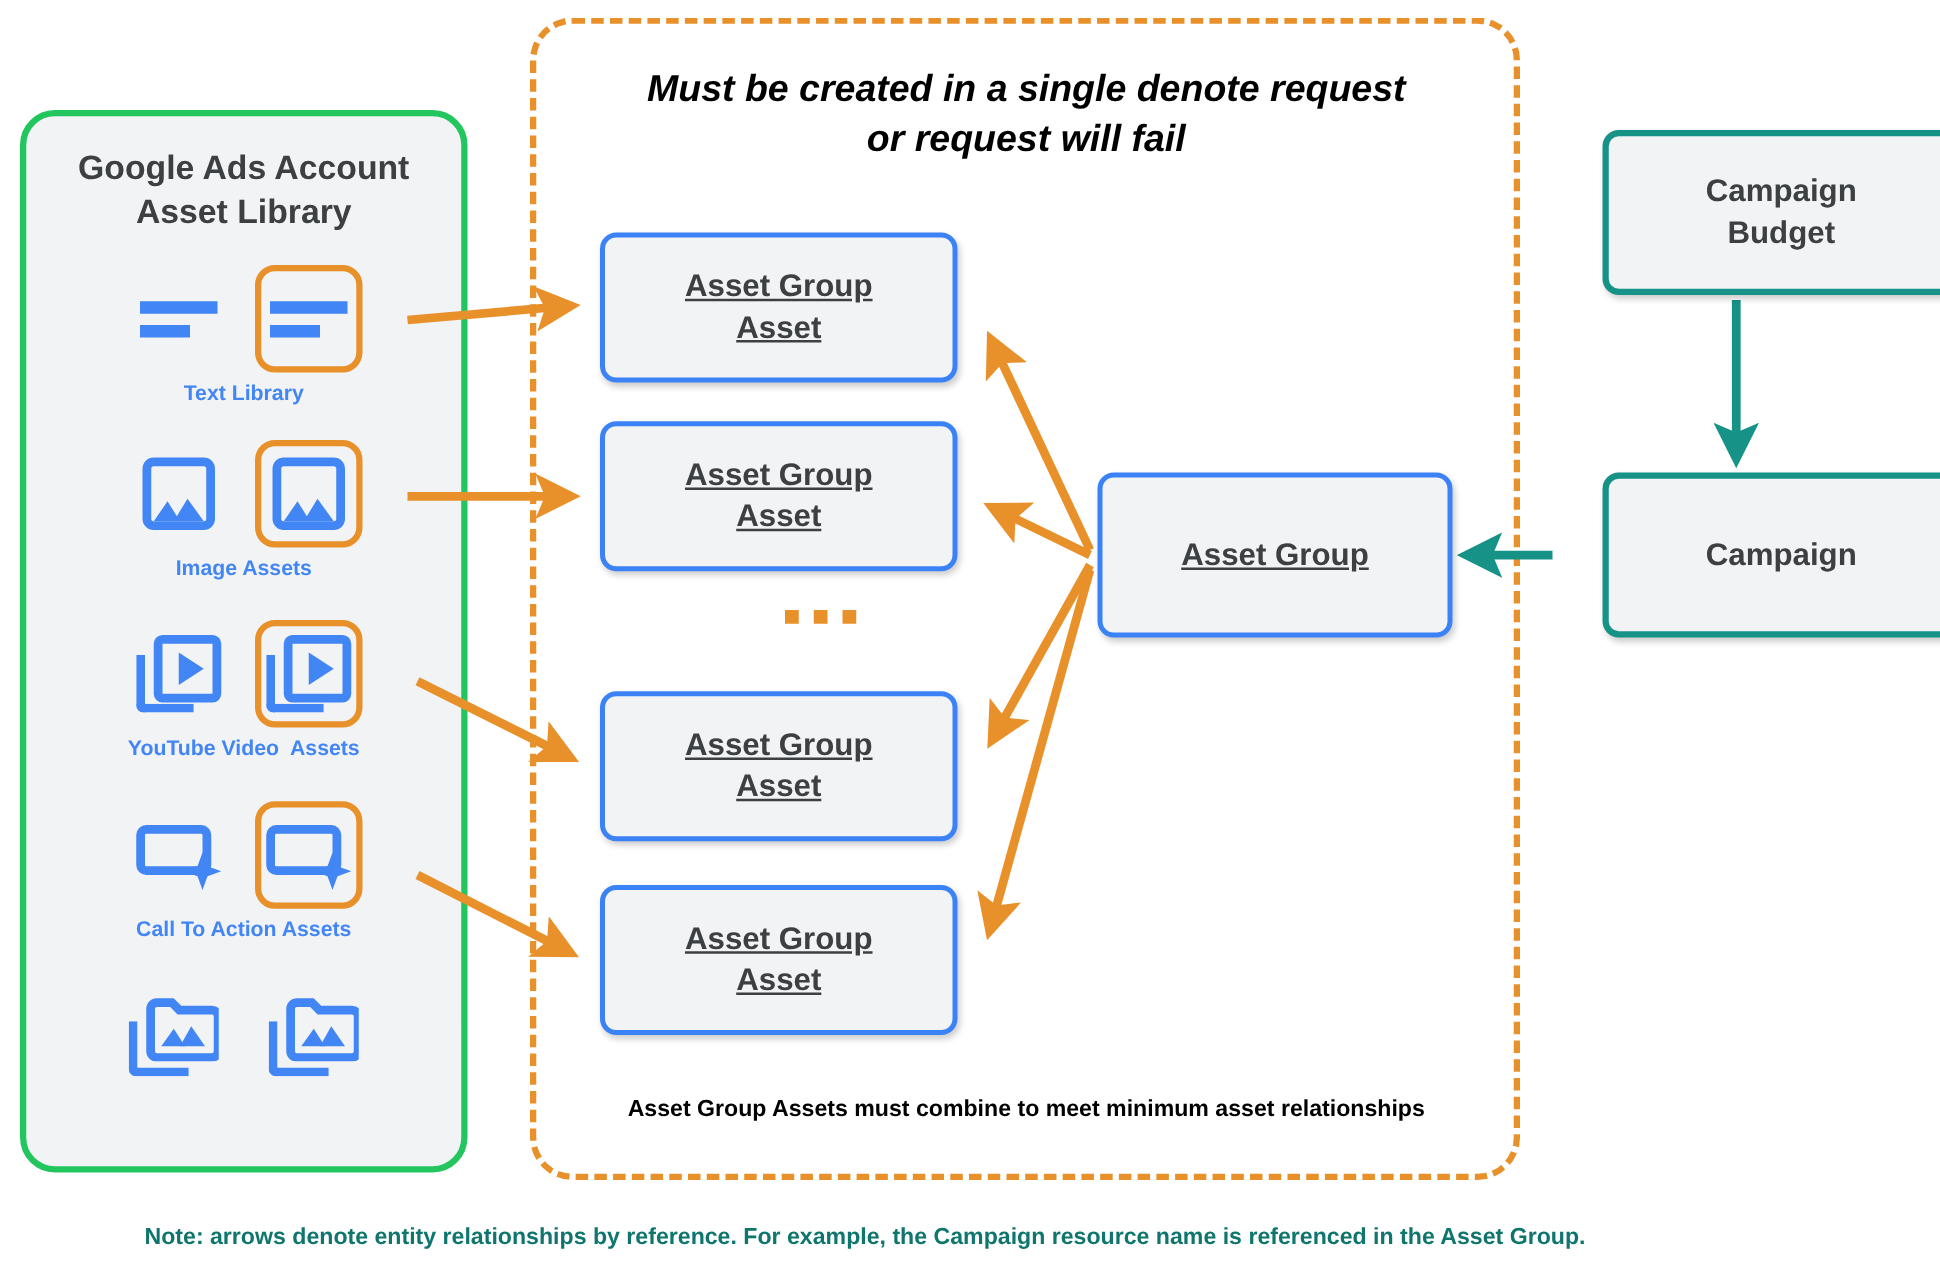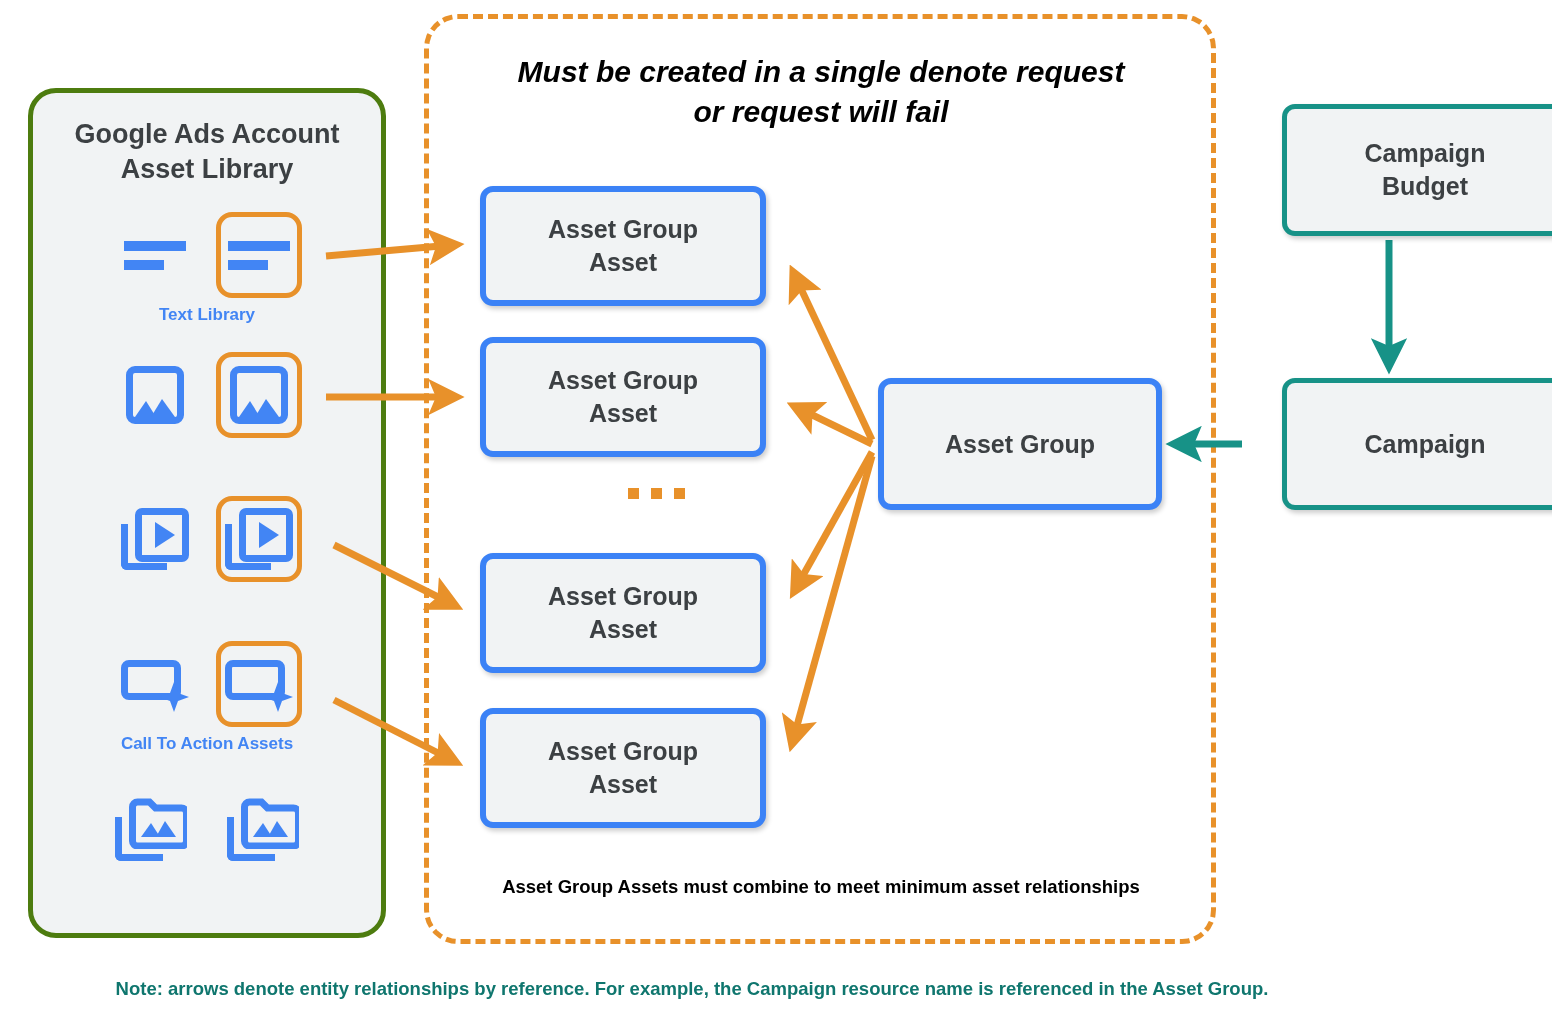--- a/index.html
+++ b/index.html
@@ -28,26 +28,26 @@
     left: 0; top: 0;
     width: 1552px;
     height: 1017px;
     pointer-events: none;
     z-index: 5;
   }
 
   
   .library-panel {
     position: absolute;
-    left: 28px;
+    left: 16px;
     top: 88px;
     width: 358px;
     height: 850px;
     background: #f1f3f4;
-    border: 5px solid #4d7c0f;
+    border: 5px solid #22c55e;
     border-radius: 28px;
     box-sizing: border-box;
     z-index: 2;
   }
   .library-title {
     position: absolute;
     left: 0;
     top: 24px;
     width: 100%;
     text-align: center;
@@ -215,21 +215,21 @@
     justify-content: center;
     text-align: center;
     color: #3c4043;
     font-size: 25px;
     font-weight: bold;
     line-height: 1.32;
     white-space: pre-line;
     box-shadow: 2px 3px 5px rgba(0,0,0,0.20);
     z-index: 6;
   }
-  .node.orange { border: 6px solid #3b82f6; }
+  .node.orange { border: 4px solid #3b82f6; text-decoration: underline; }
   .node.teal   { border: 5px solid #179287; margin-left: 36px; }
 
   .aga1 { left: 480px; top: 186px; width: 286px; height: 120px; }
   .aga2 { left: 480px; top: 337px; width: 286px; height: 120px; }
   .aga3 { left: 480px; top: 553px; width: 286px; height: 120px; }
   .aga4 { left: 480px; top: 708px; width: 286px; height: 120px; }
 
   .asset-group  { left: 878px; top: 378px; width: 284px; height: 132px; }
   .camp-budget  { left: 1246px; top: 104px; width: 286px; height: 132px; }
   .campaign     { left: 1246px; top: 378px; width: 286px; height: 132px; }
@@ -303,20 +303,21 @@
         </div>
         <div class="icon-box selected">
           <div class="ico-image">
             <svg width="44" height="24" viewBox="0 0 44 24">
                 <polygon points="2,24 13,8 23,24" fill="#4285f4"></polygon>
                 <polygon points="18,24 29,6 42,24" fill="#4285f4"></polygon>
               </svg>
           </div>
         </div>
       </div>
+      <div class="asset-label">Image Assets</div>
     </div>
 
     <div class="asset-row" style="top:400px;">
       <div class="asset-icons">
         <div class="icon-box">
           <div class="ico-video">
               <div class="back"></div>
               <div class="front">
                 <div class="tri"></div>
               </div>
@@ -324,20 +325,21 @@
         </div>
         <div class="icon-box selected">
           <div class="ico-video">
               <div class="back"></div>
               <div class="front">
                 <div class="tri"></div>
               </div>
             </div>
         </div>
       </div>
+      <div class="asset-label">YouTube Video  Assets</div>
     </div>
 
     <div class="asset-row" style="top:545px;">
       <div class="asset-icons">
         <div class="icon-box">
           <div class="ico-cta">
             <div class="rect"></div>
             <svg class="spark" width="34" height="34" viewBox="0 0 34 34">
                 <path d="M17 2 L21 13 L32 17 L21 21 L17 32 L13 21 L2 17 L13 13 Z" fill="#4285f4"></path>
               </svg>

